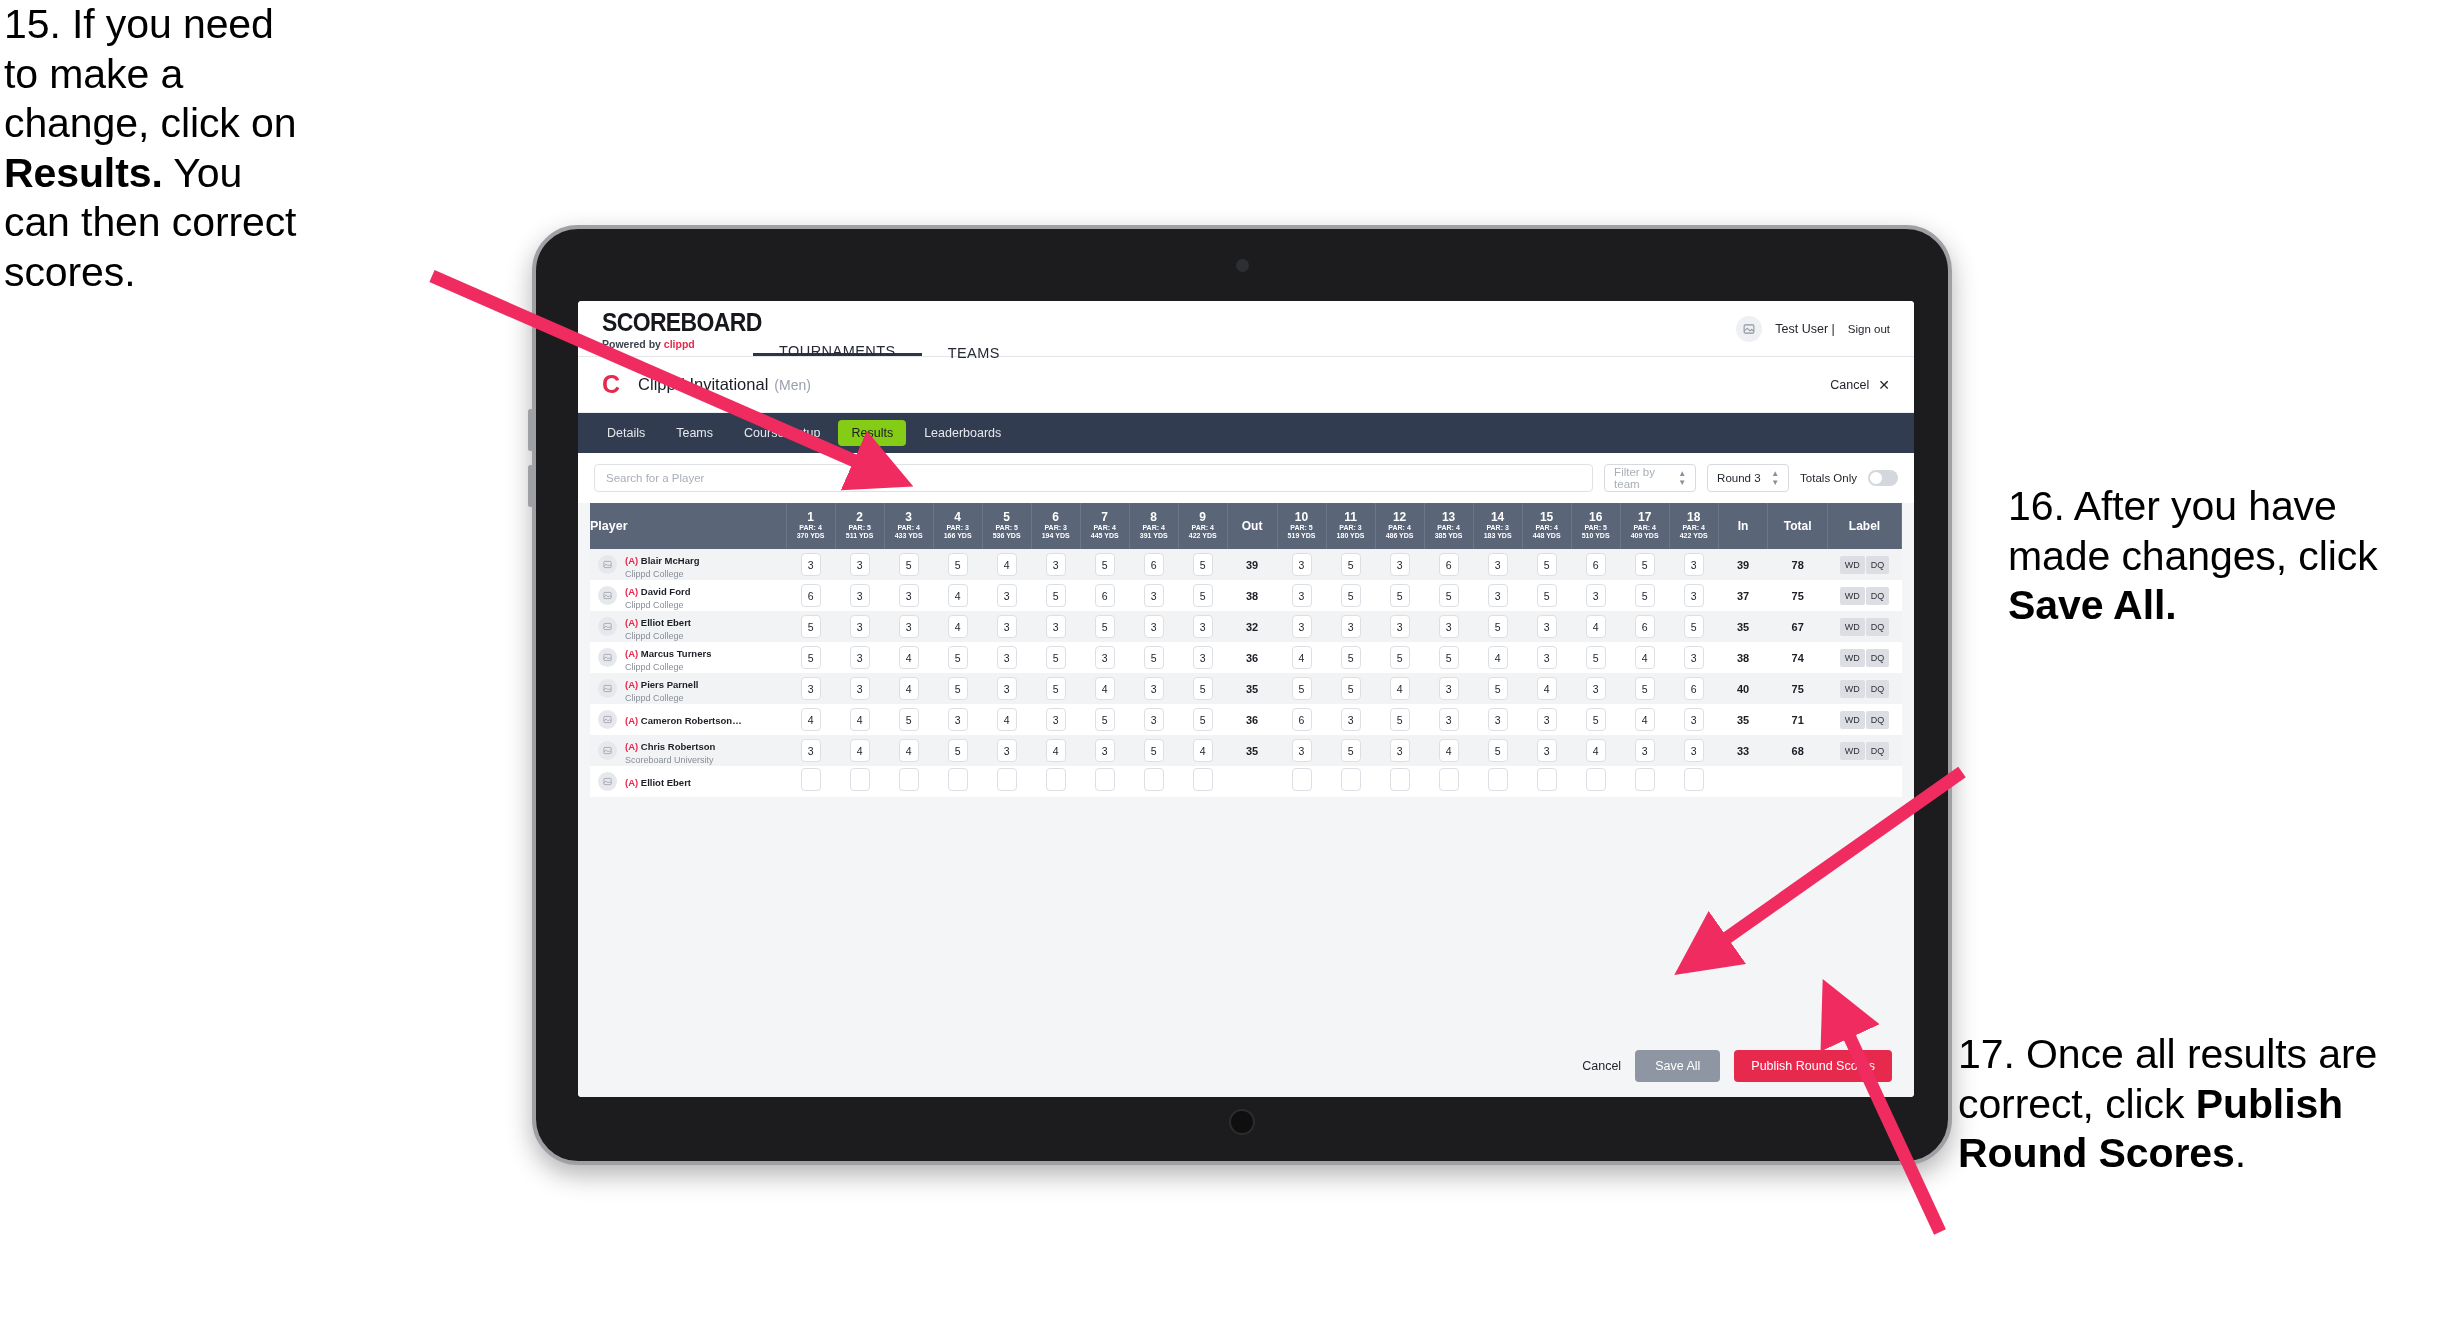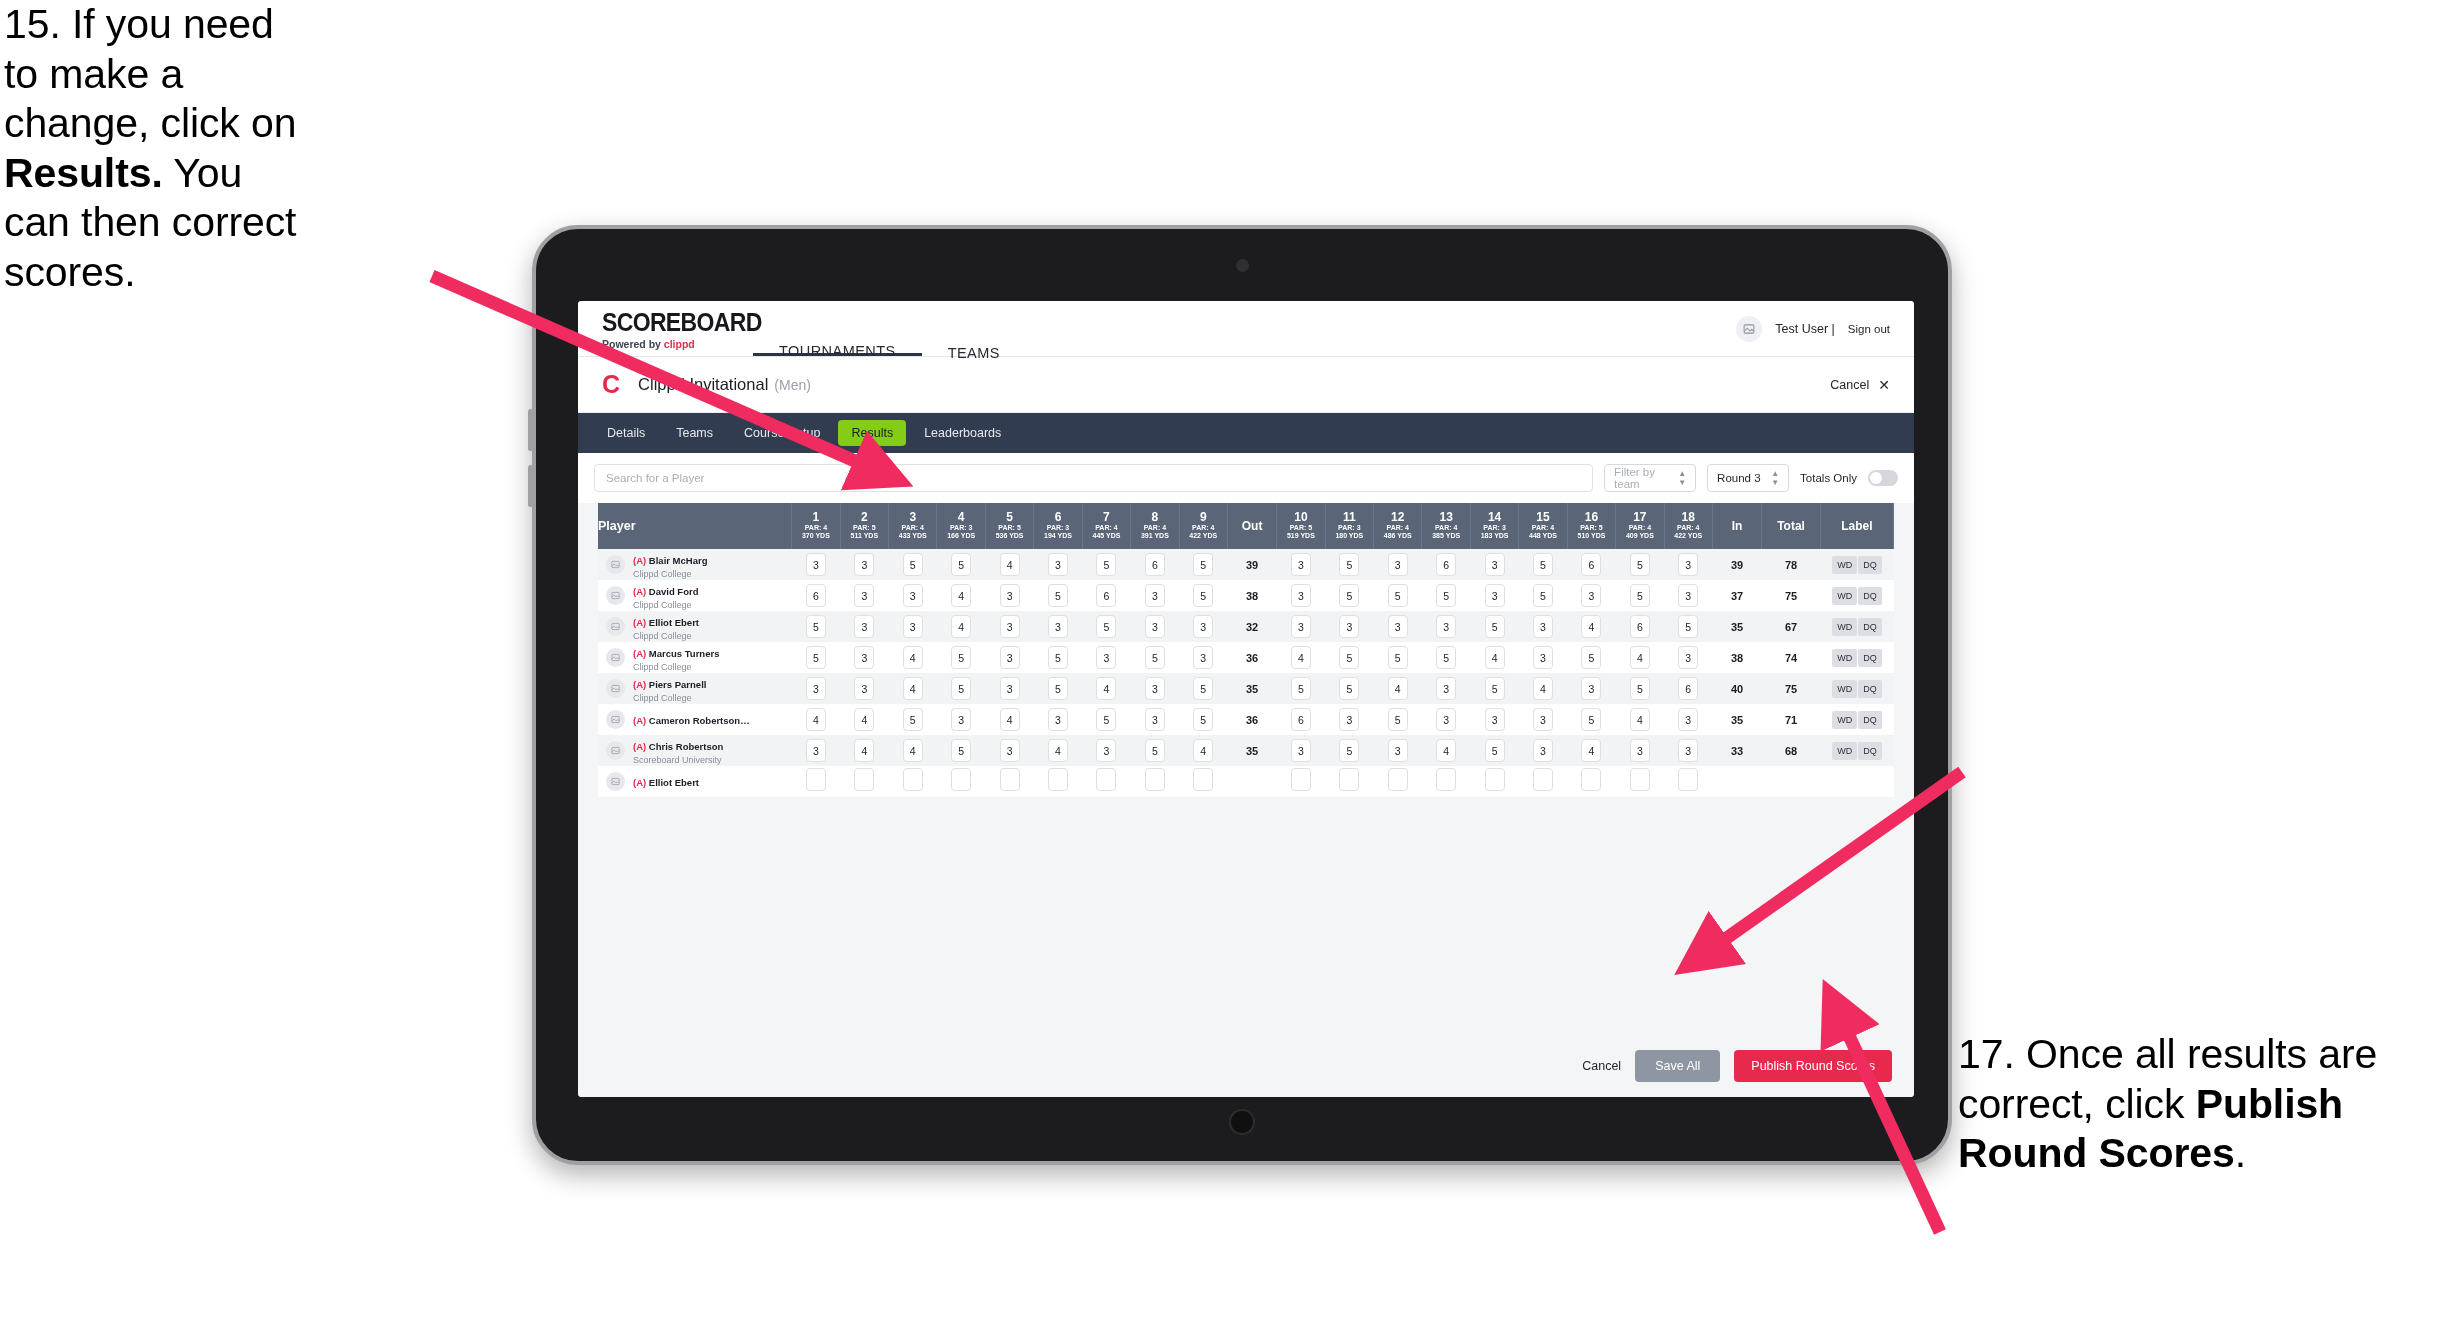--- a/index.html
+++ b/index.html
@@ -106,21 +106,21 @@
   #round-select { width: 82px; color: #23262d; justify-content: space-between; }
   .caret { font-size: 8px; color: #8a9099; line-height: 0.9; display: flex;
            flex-direction: column; }
   .totals-label { font-size: 11.5px; color: #23262d; }
   .toggle { width: 30px; height: 16px; border-radius: 9px; background: #d4d7dc;
             position: relative; cursor: pointer; }
   .toggle .knob { position: absolute; left: 2px; top: 2px; width: 12px; height: 12px;
                   border-radius: 50%; background: #fff; }
 
   
-  #table-wrap { padding: 0 20px; }
+  #table-wrap { padding: 0 12px; }
   table.sc { width: 100%; border-collapse: collapse; table-layout: fixed; }
   table.sc thead th { background: #5b6578; color: #ffffff; vertical-align: middle;
                       border-right: 1px solid #6d7689; padding: 0; height: 46px; }
   th.player-h { text-align: left; padding-left: 14px; font-size: 12.5px; font-weight: 600;
                 width: 122px; }
   th.hole { width: 30.5px; }
   .hole-num { font-size: 12px; font-weight: 700; line-height: 1.05; }
   .hole-par { font-size: 7px; font-weight: 600; line-height: 1.25; }
   .hole-yds { font-size: 7px; font-weight: 600; line-height: 1.25; }
   th.agg { width: 31px; font-size: 12px; font-weight: 700; }
@@ -167,20 +167,23 @@
 </style>
 </head>
 <body>
 
 <div id="stage">
 
   <div class="callout" id="callout-15">
     <span>15.</span><span> If you need to make a change, click on </span><b>Results.</b><span> You can then correct scores.</span>
   </div>
 
+  <div class="callout" id="callout-16">
+    <span>16.</span><span> After you have made changes, click </span><b>Save All.</b><span></span>
+  </div>
 
   <div class="callout" id="callout-17">
     <span>17.</span><span> Once all results are correct, click </span><b>Publish Round Scores</b><span>.</span>
   </div>
 
   <div id="tablet">
     <div class="cam"></div>
     <div class="btn-side" style="left:-8px; top:180px; width:5px; height:42px;"></div>
     <div class="btn-side" style="left:-8px; top:236px; width:5px; height:42px;"></div>
     <div class="home-dot"></div>

